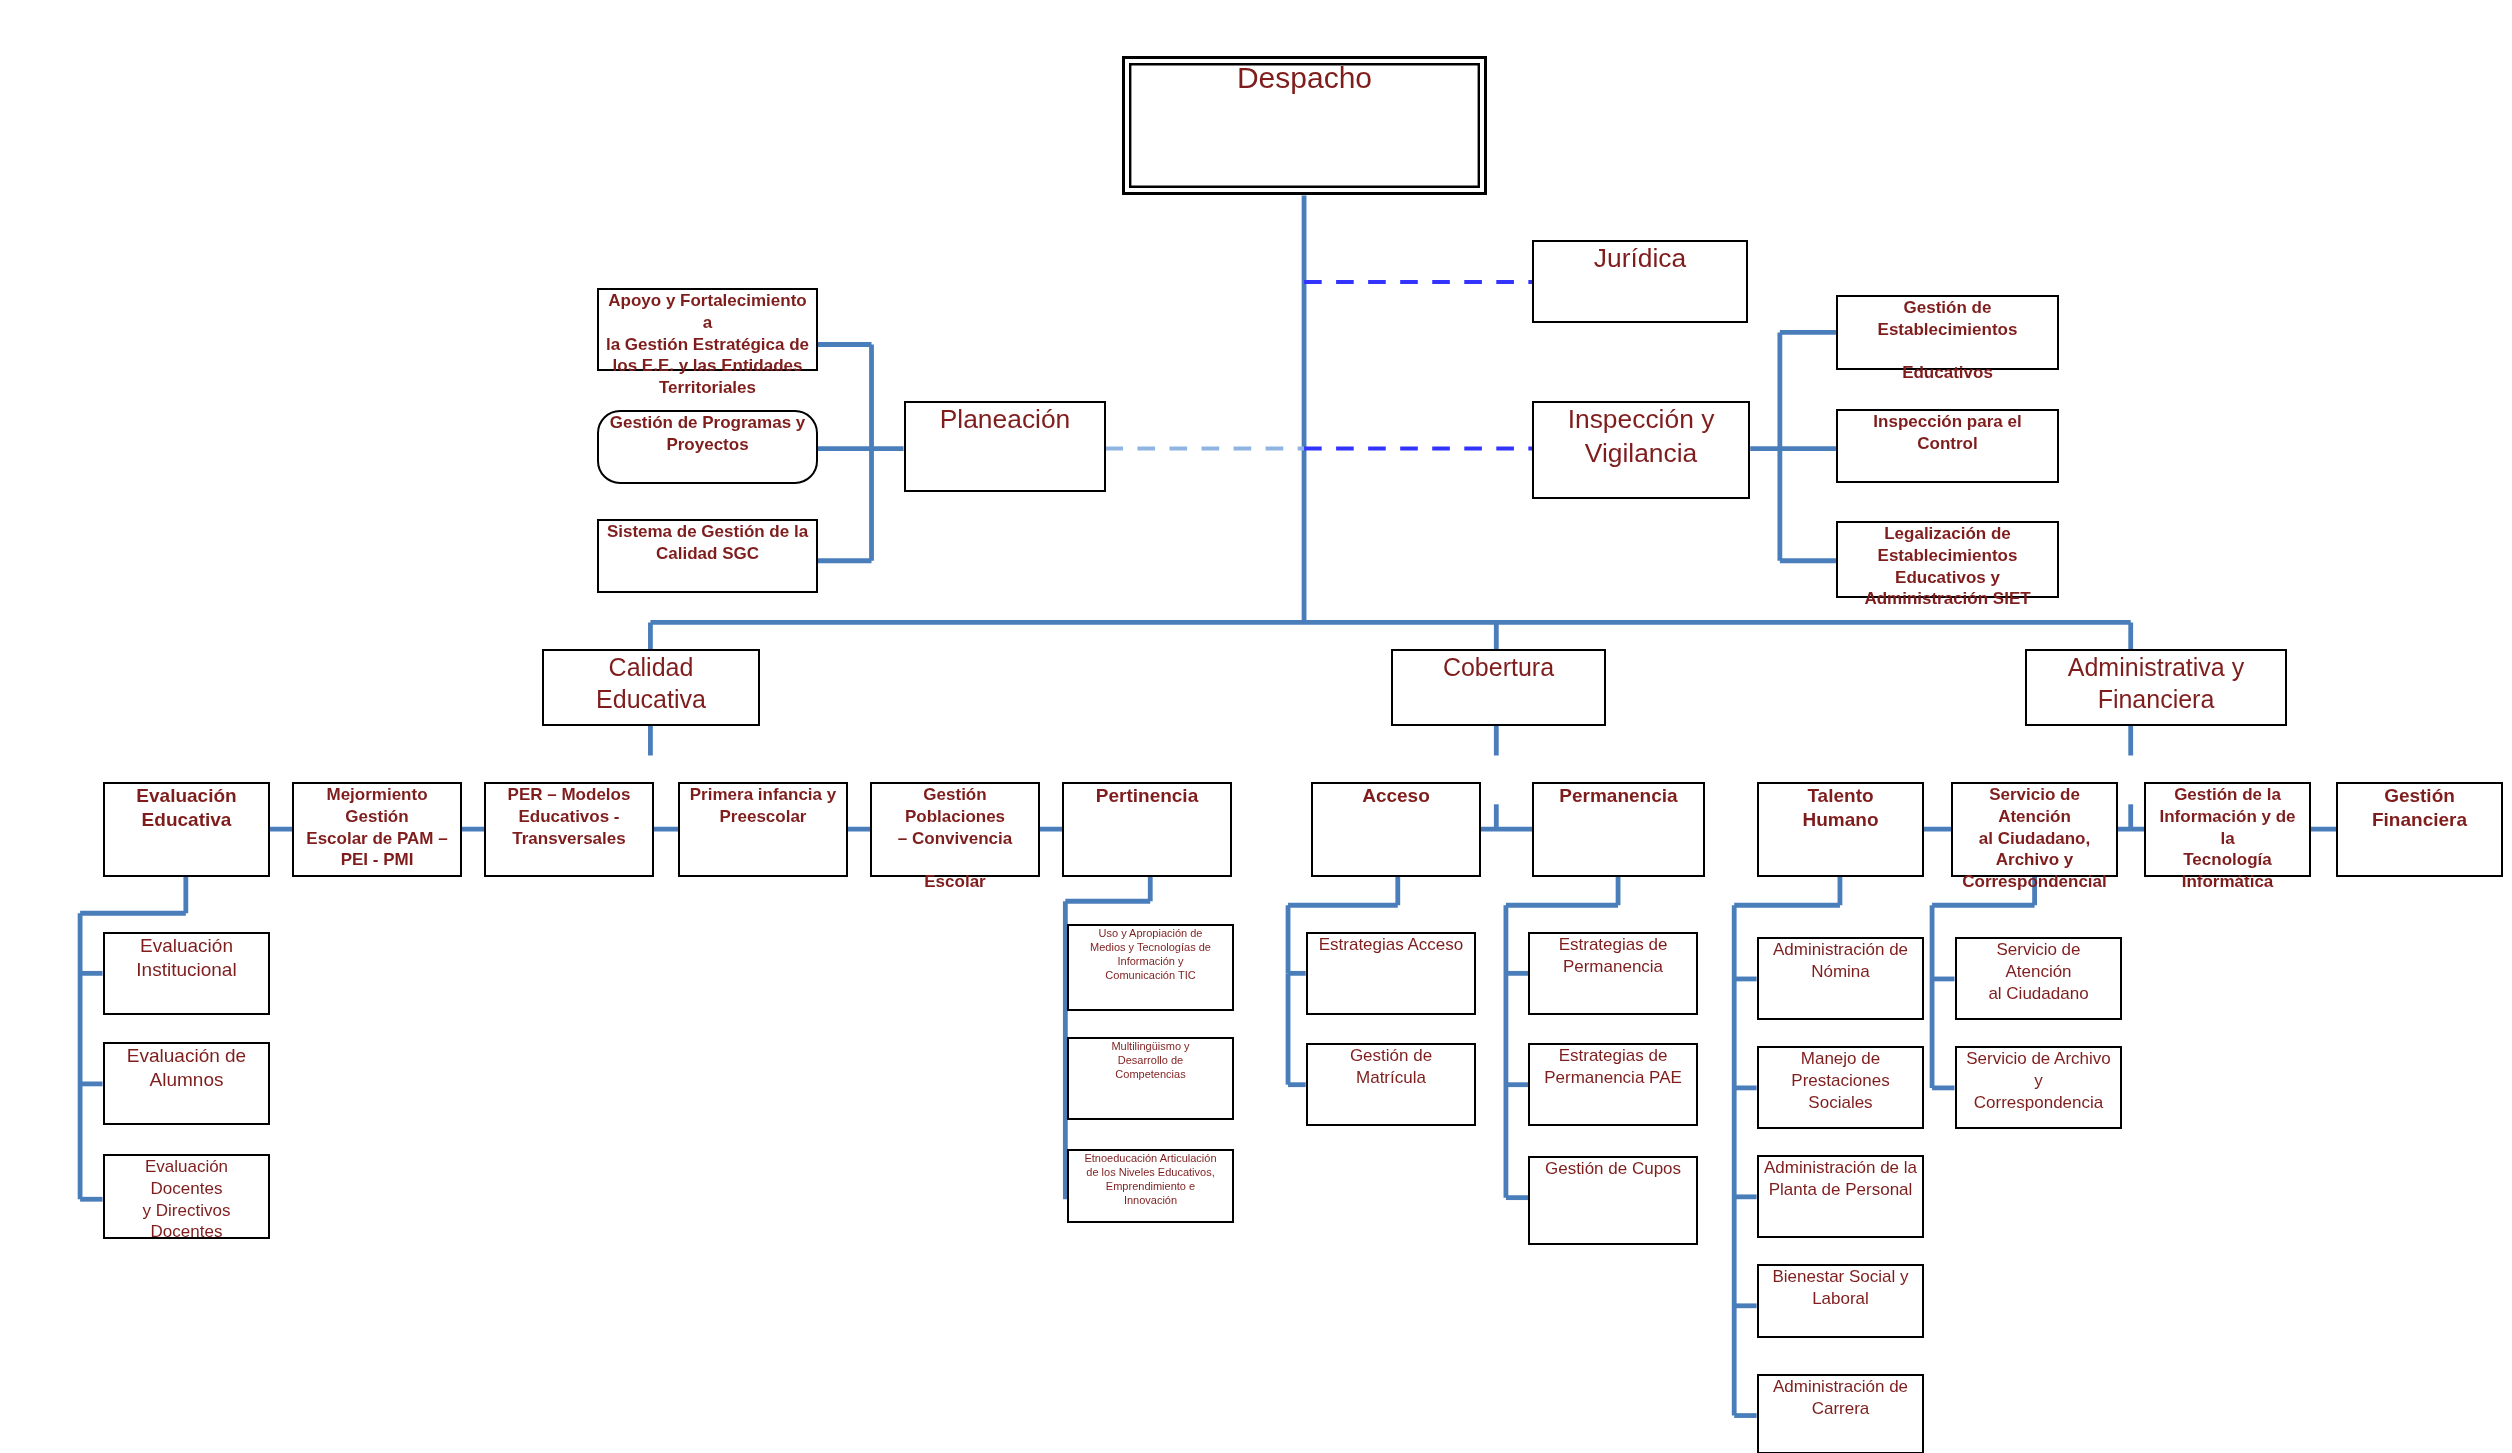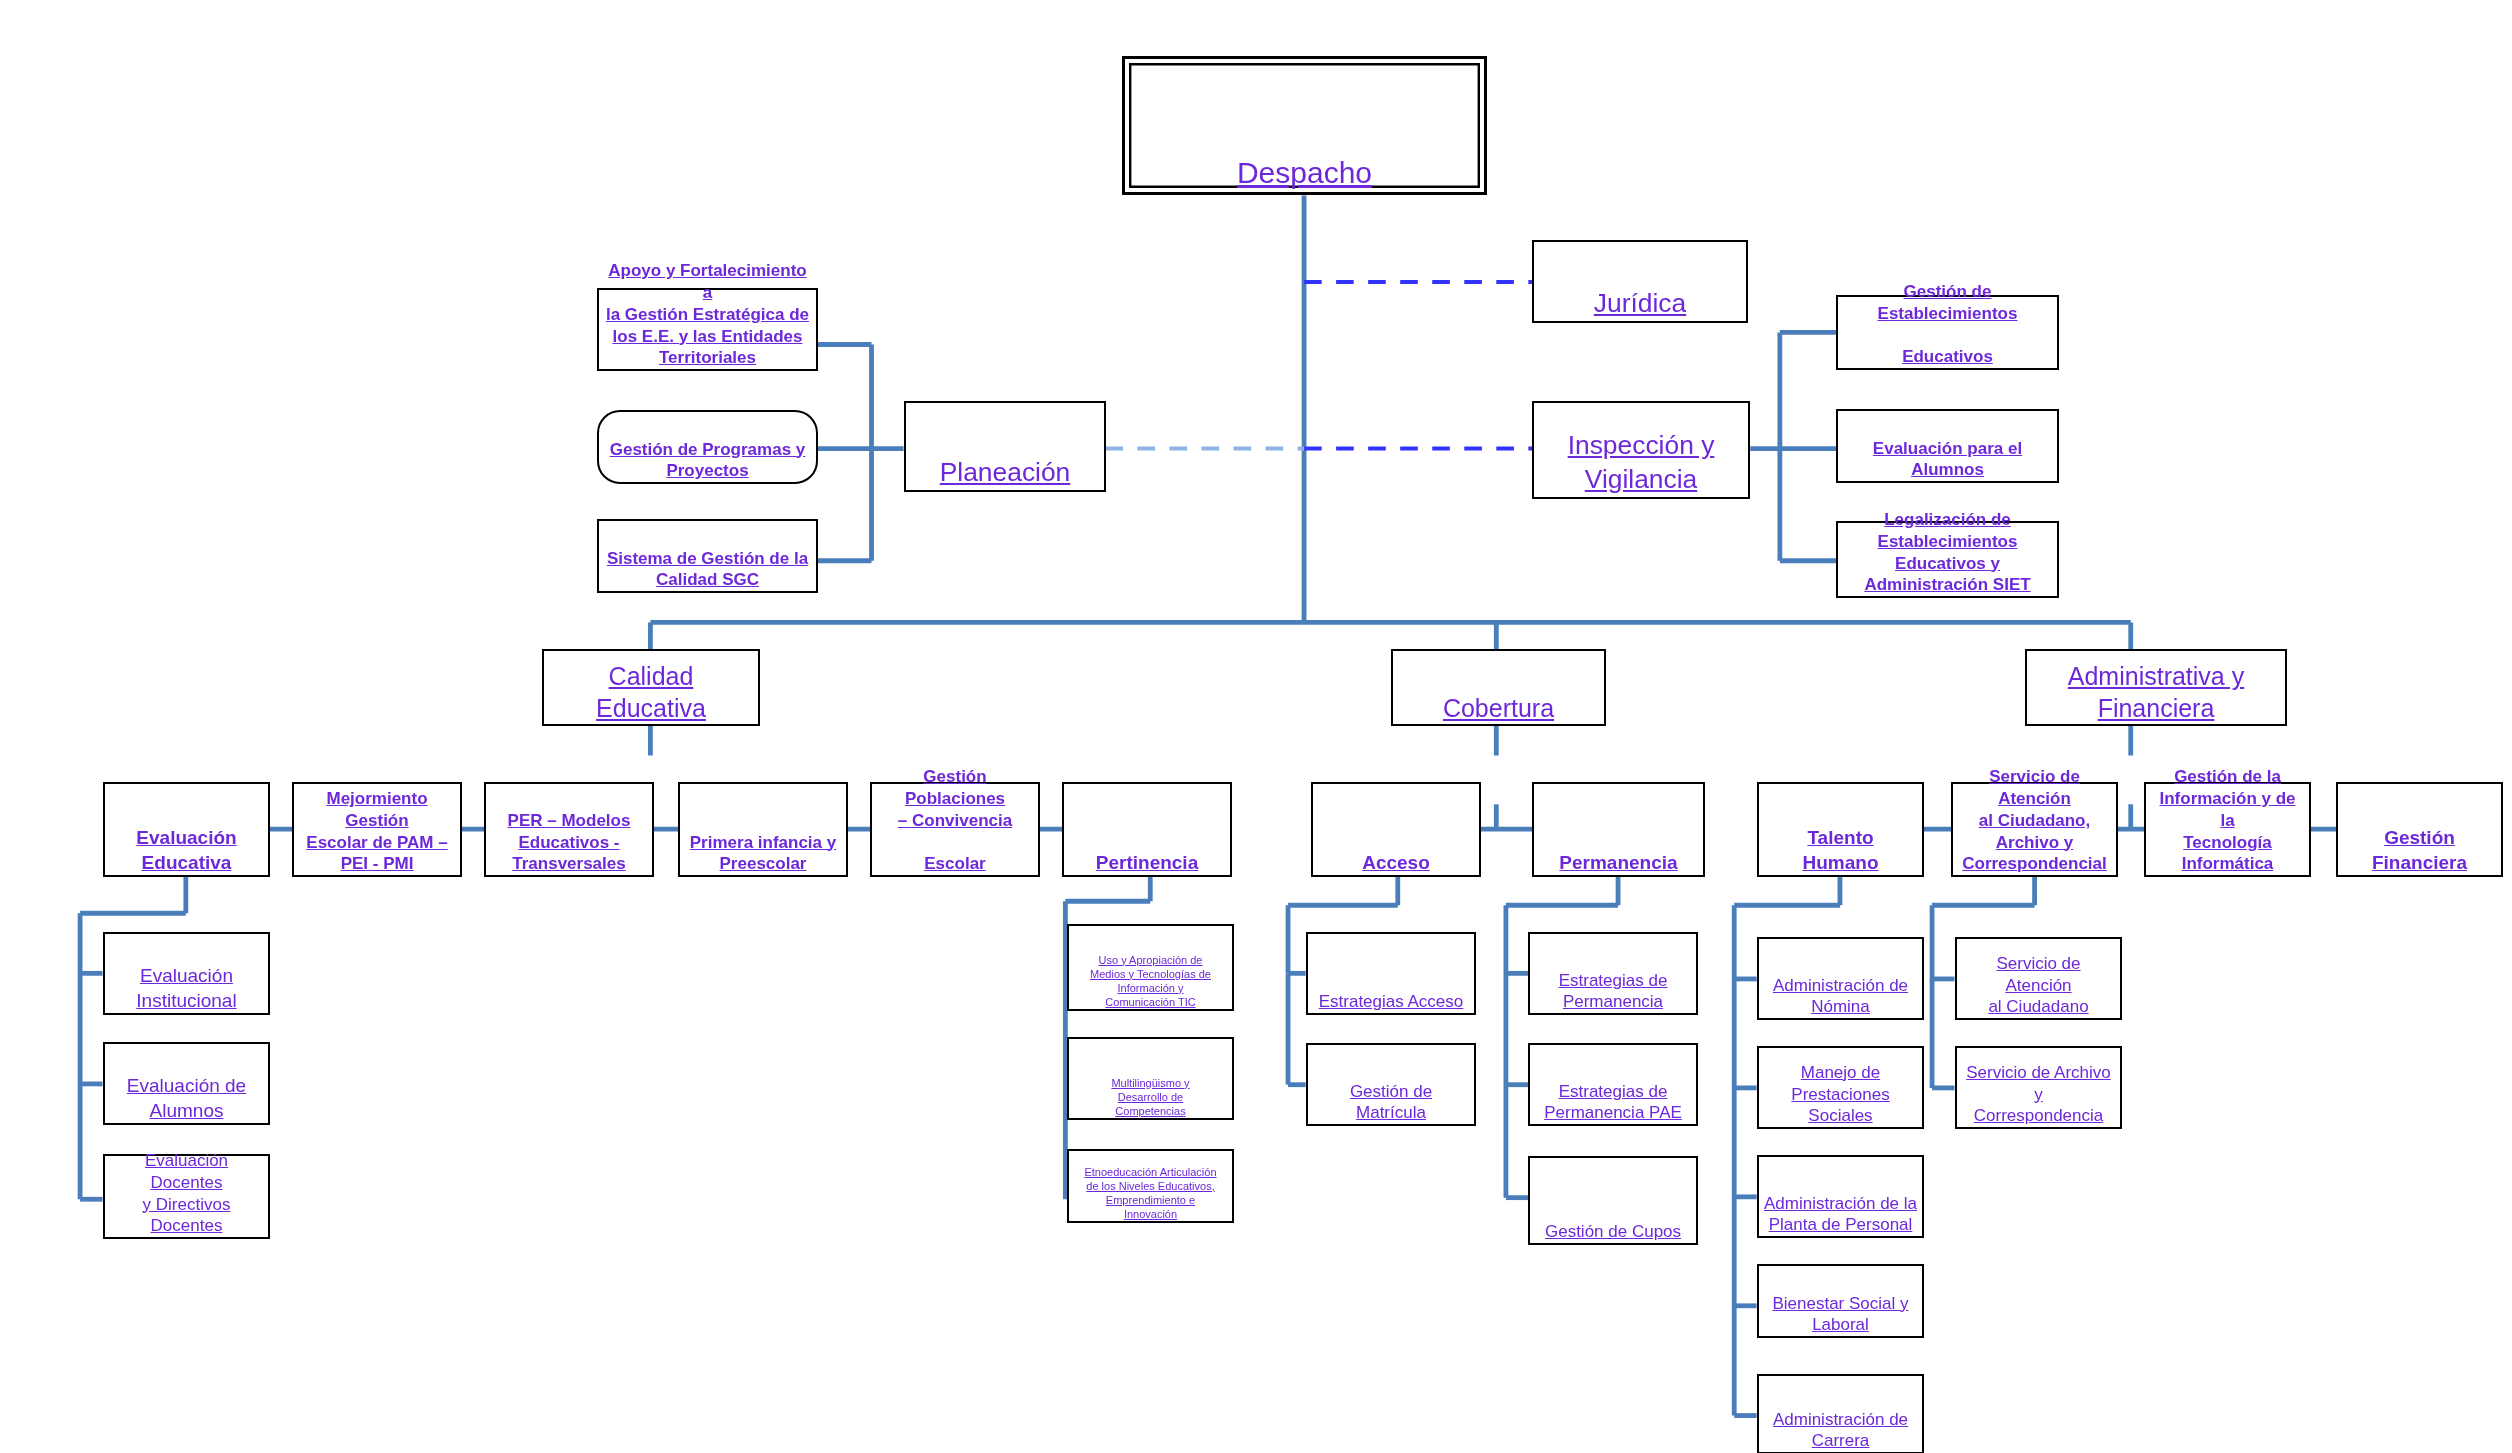--- a/index.html
+++ b/index.html
@@ -23,27 +23,26 @@
     width: 2512px;
     height: 1454px;
   }
   
   .node {
     position: absolute;
     box-sizing: border-box;
     background: #ffffff;
     border: 2.4px solid #000000;
     display: flex;
-    align-items: flex-end;
+    align-items: flex-start;
     justify-content: center;
     text-align: center;
-    color: #6d28d9;
+    color: #7f1d1d;
     line-height: 1.28;
     z-index: 5;
-    text-decoration: underline;
   }
   .node span {
     display: block;
     width: 100%;
     padding: 0 4.8px;
     white-space: pre-line;
   }
   
   .node.root {
     border: 3.2px solid #000000;
@@ -190,21 +189,21 @@
 Calidad SGC</span>
   </div>
 
   <div class="node t-bold-s" style="left:1836px; top:295px; width:223px; height:75px;">
     <span>Gestión de Establecimientos
 
 Educativos</span>
   </div>
 
   <div class="node t-bold-s" style="left:1836px; top:409px; width:223px; height:74px;">
-    <span>Evaluación para el Alumnos</span>
+    <span>Inspección para el Control</span>
   </div>
 
   <div class="node t-bold-s" style="left:1836px; top:521px; width:223px; height:77px;">
     <span>Legalización de
 Establecimientos Educativos y
 Administración SIET</span>
   </div>
 
   <div class="node t-l2" style="left:542px; top:649px; width:218px; height:77px;">
     <span>Calidad

